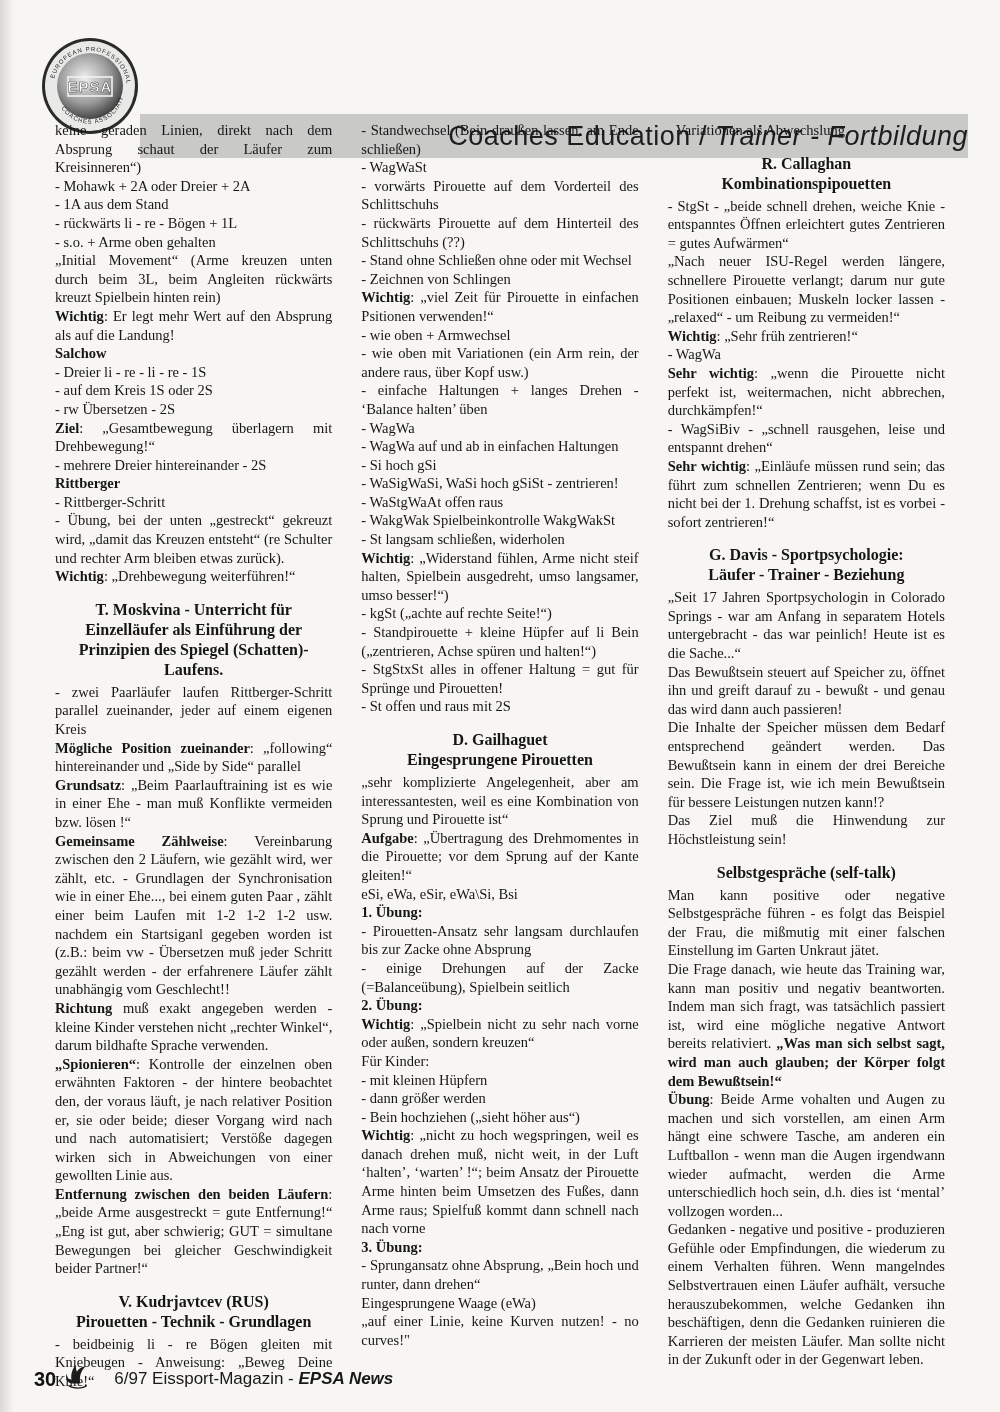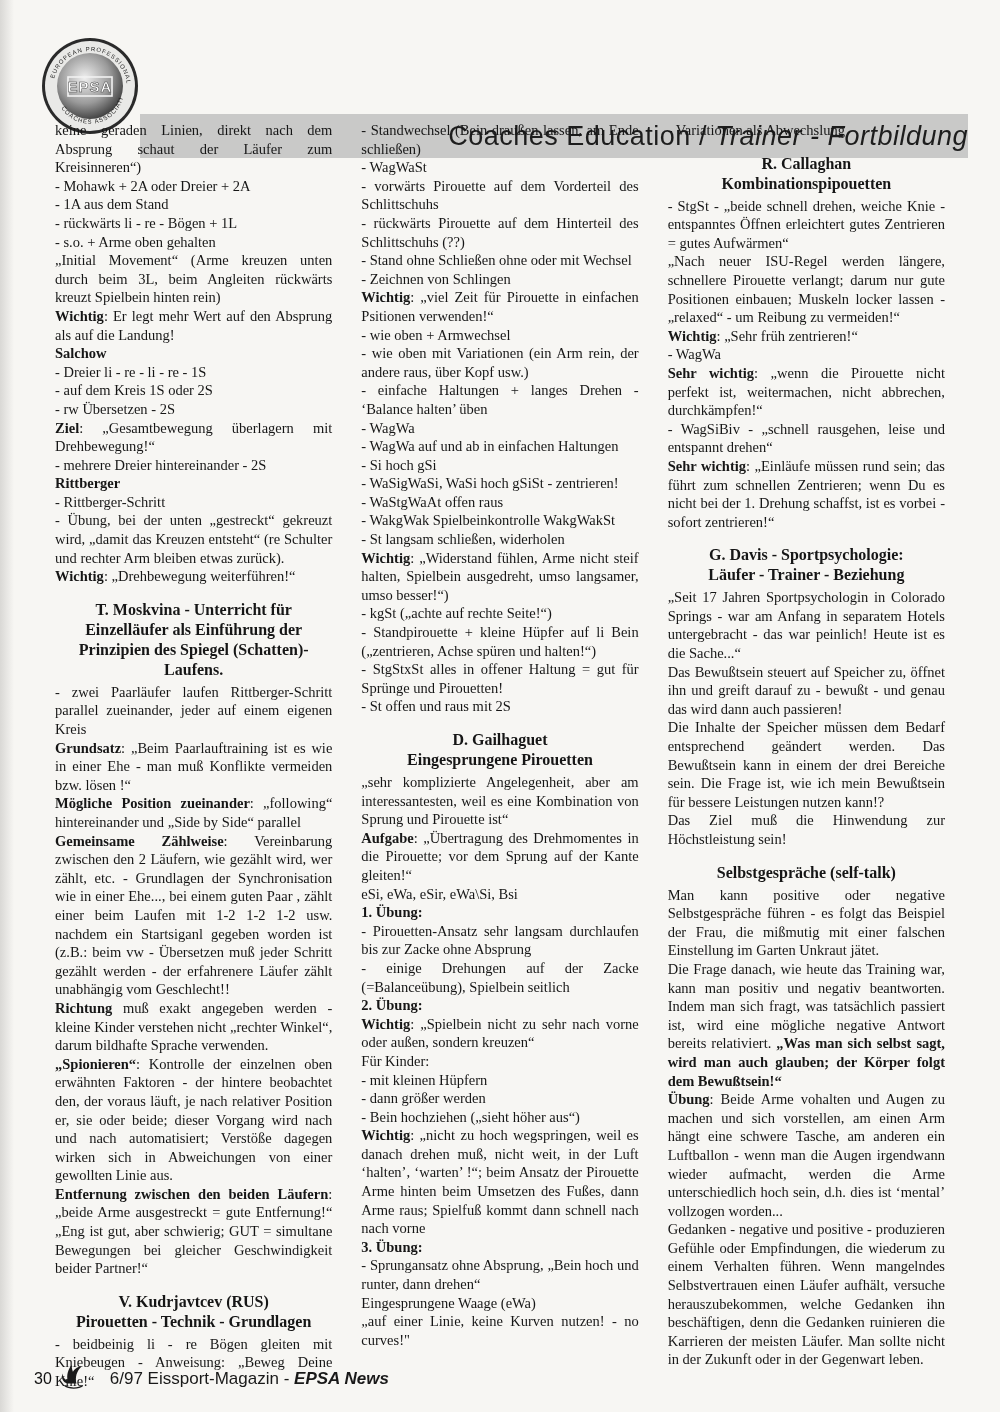--- a/index.html
+++ b/index.html
@@ -16,21 +16,21 @@
   .columns{position:absolute;left:55px;top:121px;width:890px;display:flex;gap:29px;}
   .col{width:285px;}
   .para{margin:0;text-align:justify;font-size:14.5px;line-height:18.6px;}
   .para .b{font-weight:bold;}
   .heading{font-family:Liberation Serif, serif;font-weight:bold;font-size:16px;line-height:20px;
            margin:14px 0 3px;text-align:center;}
   .heading:first-child{margin-top:0;}
   
   .footer{position:absolute;left:34px;bottom:18px;display:flex;align-items:center;gap:7px;
           font-family:"Liberation Sans",sans-serif;}
-  .page-num{font-weight:normal;font-size:16px;color:#111;}
+  .page-num{font-weight:bold;font-size:20px;color:#111;}
   .issue{font-size:17px;color:#191919;margin-left:16px;}
   .brand{font-weight:bold;font-style:italic;}
 </style>
 </head>
 <body>
 
 <div class="page">
 
   <div class="logo-wrap">
     <svg width="100" height="100" viewBox="0 0 100 100">
@@ -75,22 +75,22 @@
         <p class="para"><span>- auf dem Kreis 1S oder 2S</span></p>
         <p class="para"><span>- rw Übersetzen - 2S</span></p>
         <p class="para"><span class="b">Ziel</span><span>: „Gesamtbewegung überlagern mit Drehbewegung!“</span></p>
         <p class="para"><span>- mehrere Dreier hintereinander  - 2S</span></p>
         <p class="para"><span class="b">Rittberger</span></p>
         <p class="para"><span>- Rittberger-Schritt</span></p>
         <p class="para"><span>- Übung, bei der unten „gestreckt“ gekreuzt wird, „damit das Kreuzen entsteht“ (re Schulter und rechter Arm bleiben etwas zurück).</span></p>
         <p class="para"><span class="b">Wichtig</span><span>: „Drehbewegung weiterführen!“</span></p>
         <div class="heading">T. Moskvina - Unterricht für Einzelläufer als  Einführung der Prinzipien des Spiegel (Schatten)-Laufens.</div>
         <p class="para"><span>- zwei Paarläufer laufen Rittberger-Schritt parallel zueinander, jeder auf einem eigenen Kreis</span></p>
+        <p class="para"><span class="b">Mögliche Position zueinander</span><span>: „following“ hintereinander und „Side by Side“ parallel</span></p>
         <p class="para"><span class="b">Grundsatz</span><span>: „Beim Paarlauftraining ist es wie in einer Ehe - man muß Konflikte vermeiden bzw. lösen !“</span></p>
-        <p class="para"><span class="b">Mögliche Position zueinander</span><span>: „following“ hintereinander und „Side by Side“ parallel</span></p>
         <p class="para"><span class="b">Gemeinsame Zählweise</span><span>: Vereinbarung zwischen den 2 Läufern, wie gezählt wird, wer zählt, etc. - Grundlagen der Synchronisation wie in einer Ehe..., bei einem guten Paar , zählt einer beim Laufen mit 1-2  1-2 1-2 usw. nachdem ein Startsiganl gegeben worden ist (z.B.: beim vw - Übersetzen muß jeder Schritt gezählt werden - der erfahrenere Läufer zählt unabhängig vom Geschlecht!!</span></p>
         <p class="para"><span class="b">Richtung</span><span> muß exakt angegeben werden - kleine Kinder verstehen nicht „rechter Winkel“, darum bildhafte Sprache verwenden.</span></p>
         <p class="para"><span class="b">„Spionieren“</span><span>: Kontrolle der einzelnen oben erwähnten Faktoren - der hintere beobachtet den, der voraus läuft, je nach relativer Position er, sie oder beide; dieser Vorgang wird nach und nach automatisiert; Verstöße dagegen wirken sich in Abweichungen von einer gewollten Linie aus.</span></p>
         <p class="para"><span class="b">Entfernung zwischen den beiden Läufern</span><span>: „beide Arme ausgestreckt = gute Entfernung!“ „Eng ist gut, aber schwierig; GUT = simultane Bewegungen bei gleicher Geschwindigkeit beider Partner!“</span></p>
         <div class="heading"> V. Kudrjavtcev (RUS)<br>Pirouetten - Technik - Grundlagen</div>
         <p class="para"><span>- beidbeinig li - re Bögen gleiten mit Kniebeugen - Anweisung: „Beweg Deine Knie!“</span></p>
       </div>
     <div class="col">
         <p class="para"><span>- Standwechsel (Bein draußen lassen, am Ende schließen)</span></p>
         <p class="para"><span>- WagWaSt</span></p>

